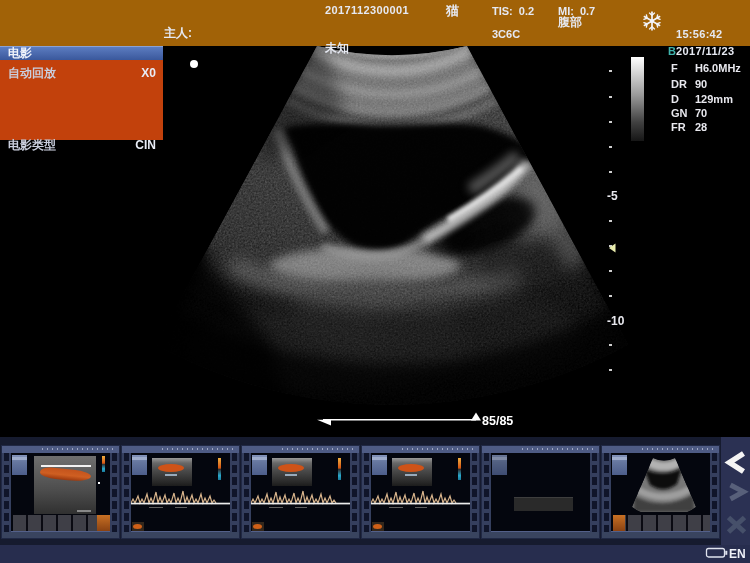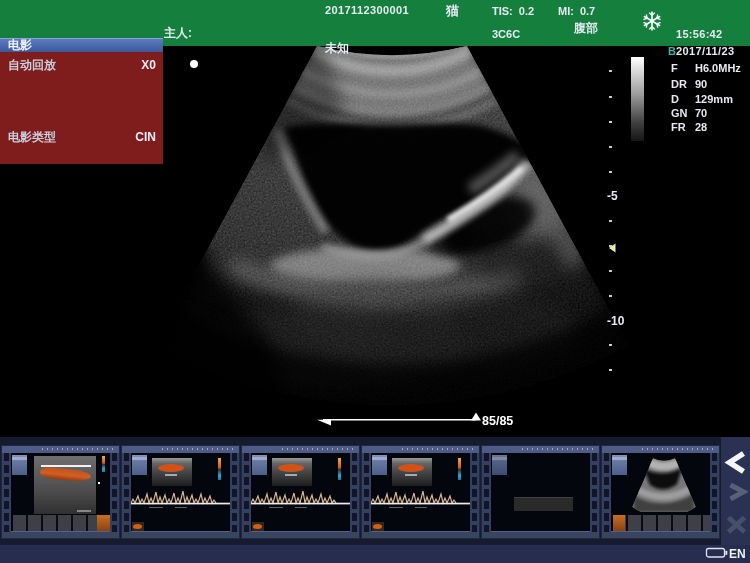--- a/index.html
+++ b/index.html
@@ -1,23 +1,23 @@
 <!DOCTYPE html>
 <html><head>
 <meta charset="utf-8">
 <style>
   html,body{margin:0;padding:0;background:#000;}
   body{width:750px;height:563px;overflow:hidden;position:relative;
        font-family:"Liberation Sans",sans-serif;}
   .abs{position:absolute;}
   
-  #hdr{left:0;top:0;width:750px;height:46px;background:#15803d;}
+  #hdr{left:0;top:0;width:750px;height:46px;background:#a16207;}
   #hdr .t{position:absolute;color:#e6e9f2;font-size:11px;font-weight:bold;white-space:nowrap;}
   
-  #menu{left:0;top:38px;width:163px;height:126px;background:#7f1d1d;}
+  #menu{left:0;top:46px;width:163px;height:94px;background:#c2410c;}
   #menu .row{position:absolute;left:0;width:163px;height:18px;color:#c9cedd;
       font-size:12px;font-weight:bold;line-height:18px;}
   #menu .row .lab{position:absolute;left:8px;top:0;}
   #menu .row .val{position:absolute;right:7px;top:0;color:#e8ecf6;}
   #menu .hl{background:linear-gradient(#5c7cc0,#3a589c);border-top:1px solid #8aa2d4;height:13px;line-height:13px;color:#eef2fa;}
   
   .inf{position:absolute;color:#e8e8ee;font-size:11px;font-weight:bold;white-space:nowrap;}
   
   #strip{left:0;top:437px;width:750px;height:108px;background:#161b2f;}
   #botbar{left:0;top:545px;width:750px;height:18px;background:#272d4e;}
@@ -137,21 +137,21 @@
 
 <div id="hdr" class="abs">
   <span class="t" style="left:325px;top:4px;letter-spacing:0.4px;">2017112300001</span>
   <span class="t" style="left:446px;top:2px;font-size:13px;">猫</span>
   <span class="t" style="left:492px;top:5px;word-spacing:3px;">TIS: 0.2</span>
   <span class="t" style="left:558px;top:5px;word-spacing:3px;">MI: 0.7</span>
   <span class="t" style="left:676px;top:5px;letter-spacing:0.4px;margin-top:40px;">2017/11/23</span>
   <span class="t" style="left:164px;top:25px;font-size:12px;">主人:</span>
   <span class="t" style="left:325px;top:40px;font-size:12px;">未知</span>
   <span class="t" style="left:492px;top:28px;">3C6C</span>
-  <span class="t" style="left:558px;top:20px;font-size:12px;margin-left:16px;">腹部</span>
+  <span class="t" style="left:558px;top:14px;font-size:12px;">腹部</span>
   <span class="t" style="left:676px;top:28px;letter-spacing:0.3px;">15:56:42</span>
   <svg style="position:absolute;left:642px;top:11px" width="20" height="20" viewBox="0 0 20 20">
     <g stroke="#f2f4fa" stroke-width="1.7" stroke-linecap="round">
       <line x1="10" y1="1.2" x2="10" y2="18.8"></line>
       <line x1="2.4" y1="5.6" x2="17.6" y2="14.4"></line>
       <line x1="2.4" y1="14.4" x2="17.6" y2="5.6"></line>
     </g>
     <g stroke="#f2f4fa" stroke-width="1.4" stroke-linecap="round">
       <path d="M12.5 2.1 L10 4.4 L7.5 2.1" fill="none"></path>
       <path d="M12.5 17.9 L10 15.6 L7.5 17.9" fill="none"></path>

